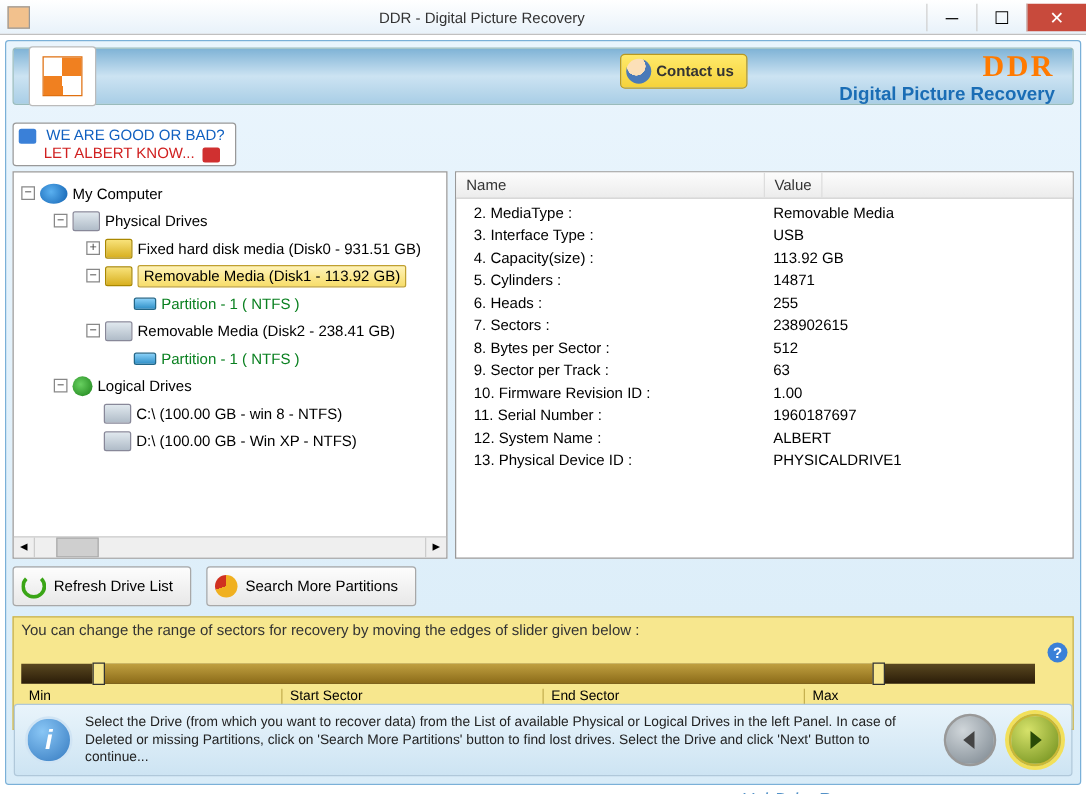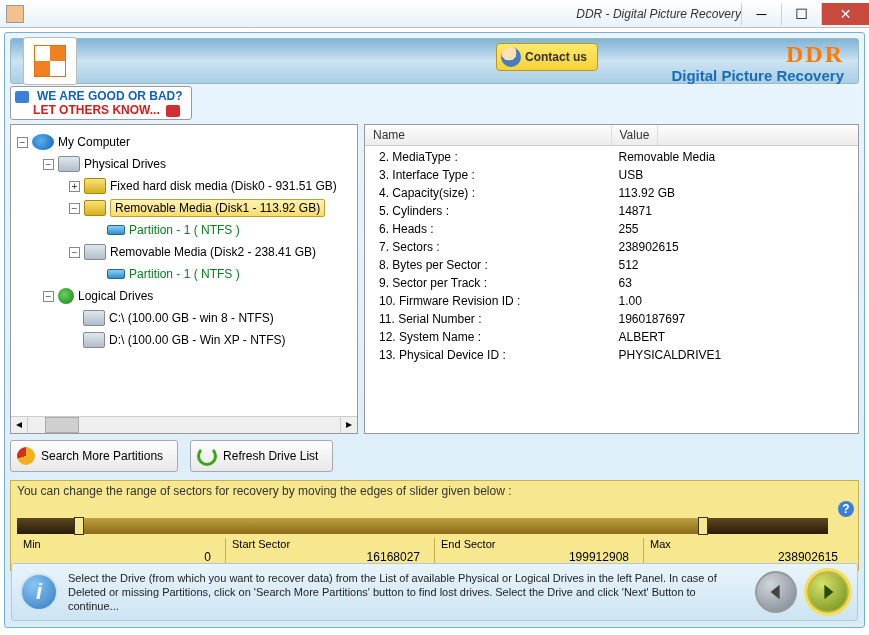--- a/index.html
+++ b/index.html
@@ -1,35 +1,35 @@
 <!DOCTYPE html>
 <html><head>
 <meta charset="utf-8">
 <style>
 * { box-sizing: border-box; margin: 0; padding: 0; font-family: "Segoe UI", Tahoma, sans-serif; font-size: 12px; }
 body { background: #fff; width: 869px; height: 635px; overflow: hidden; }
 
 .titlebar { height: 28px; background: linear-gradient(#fff,#e8f2fa); display: flex; align-items: center; border-bottom: 1px solid #c0c0c0; }
 .titlebar .app-icon { width: 18px; height: 18px; margin: 0 6px; background: #f2c18d; border: 1px solid #999; }
-.titlebar .title { flex: 1; text-align: right; color: #333; font-style: italic; }
+.titlebar .title { flex: 1; text-align: center; color: #333; }
 .titlebar .winbtn { width: 40px; height: 22px; display: flex; align-items: center; justify-content: center; border-left: 1px solid #d0d0d0; font-size: 14px; }
 .titlebar .close { background: #c84a3c; color: #fff; width: 48px; }
 
 .outer { border: 1px solid #7ab0d8; margin: 4px; height: 596px; background: linear-gradient(#eaf5fd,#d9ecf8); border-radius: 3px; padding: 5px; position: relative; }
 
 .banner { height: 46px; background: linear-gradient(#7fb3d6,#cce3f2 50%,#a9cee6); border: 1px solid #9bb; border-radius: 3px; display: flex; align-items: center; padding: 0 12px; position: relative; }
 .banner .logo { width: 54px; height: 48px; background: #fff; border: 1px solid #bbb; border-radius: 3px; display: flex; align-items: center; justify-content: center; }
 .banner .logo-inner { width: 32px; height: 32px; background: repeating-conic-gradient(#f08020 0 25%, #fff 0 50%); border: 1px solid #e07010; }
 .banner .contact { position: absolute; right: 260px; top: 4px; background: linear-gradient(#ffe96a,#f5d23a); border: 1px solid #b89820; border-radius: 4px; padding: 3px 10px 3px 4px; display: flex; align-items: center; gap: 4px; font-weight: bold; color: #333; }
 .banner .contact .head { width: 20px; height: 20px; background: radial-gradient(circle at 40% 30%, #fce0b8 40%, #4a7ab8 41%); border-radius: 50%; }
 .banner .brand { position: absolute; right: 14px; top: 2px; text-align: right; }
 .banner .brand .ddr { font-family: "Comic Sans MS", cursive; font-size: 24px; color: #ff7a00; font-weight: bold; letter-spacing: 2px; line-height: 26px; }
 .banner .brand .sub { color: #1a6db5; font-weight: bold; font-size: 15px; }
 
-.feedback { margin: 2px 0 0 0; display: inline-block; background: #fff; border: 1px solid #999; border-radius: 3px; padding: 2px 8px 2px 4px; font-family: monospace; font-size: 10px; font-weight: bold; }
+.feedback { margin: 14px 0 0 0; display: inline-block; background: #fff; border: 1px solid #999; border-radius: 3px; padding: 2px 8px 2px 4px; font-family: monospace; font-size: 10px; font-weight: normal; text-align: center; }
 .feedback .l1 { color: #1060c0; }
 .feedback .l2 { color: #d02020; }
 .feedback .thumb { display: inline-block; width: 14px; height: 12px; background: #3a80d8; margin-right: 2px; border-radius: 2px; vertical-align: middle; }
 
 .workarea { display: flex; gap: 6px; margin-top: 4px; height: 310px; }
 
 .treepanel { width: 348px; border: 1px solid #999; background: #fff; position: relative; overflow: hidden; }
 .tree { padding: 6px 2px; height: 290px; overflow: hidden; }
 .node { display: flex; align-items: center; height: 22px; white-space: nowrap; }
 .tog { width: 11px; height: 11px; border: 1px solid #888; display: inline-flex; align-items: center; justify-content: center; font-size: 10px; line-height: 9px; margin-right: 4px; background: #fff; color: #444; cursor: pointer; }
@@ -102,21 +102,21 @@
     </div>
     <div class="brand">
       <div class="ddr">DDR</div>
       <div class="sub">Digital Picture Recovery</div>
     </div>
   </div>
 
   <div class="feedback">
     <span class="thumb"></span>
     <span class="l1">WE ARE GOOD OR BAD?</span><br>
-    &nbsp;&nbsp;&nbsp;<span class="l2">LET OTHERS KNOW...</span>
+    &nbsp;&nbsp;&nbsp;<span class="l2">LET ALBERT KNOW...</span>
     <span class="thumb" style="background:#d03030"></span>
   </div>
 
   <div class="workarea">
     <div class="treepanel">
       <div class="tree">
         <div class="node" style="padding-left:4px">
             <span class="tog">−</span>
             <span class="ic ic-pc"></span>
             <span class="lbl">My Computer</span>
@@ -224,26 +224,26 @@
           <div class="drow">
             <div class="c1">13. Physical Device ID :</div>
             <div>PHYSICALDRIVE1</div>
           </div>
         </div>
     </div>
   </div>
 
   <div class="actionrow">
     <div class="actbtn">
+      <span class="refresh-ic"></span>
+      <span>Refresh Drive List</span>
+    </div>
+    <div class="actbtn">
       <span class="pie-ic"></span>
       <span>Search More Partitions</span>
-    </div>
-    <div class="actbtn">
-      <span class="refresh-ic"></span>
-      <span>Refresh Drive List</span>
     </div>
   </div>
 
   <div class="sectorbox">
     <div class="msg">You can change the range of sectors for recovery by moving the edges of slider given below :</div>
     <div class="slider">
       <div class="range" id="slider-range" style="left: 7%; right: 16%;"></div>
       <div class="handle" id="handle-l" style="left: 7%;"></div>
       <div class="handle" id="handle-r" style="left: 84%;"></div>
     </div>

